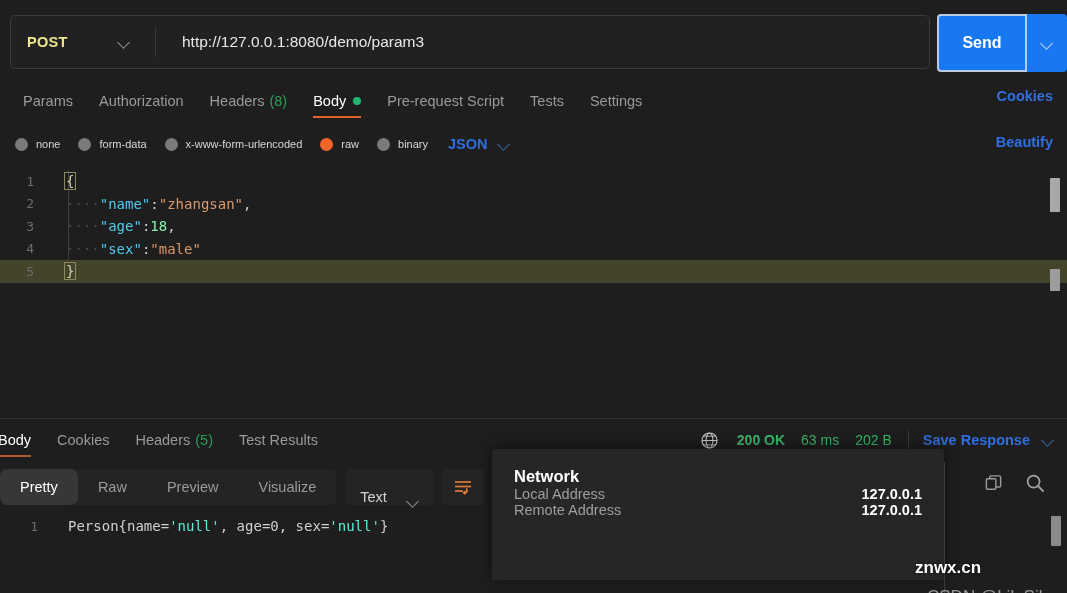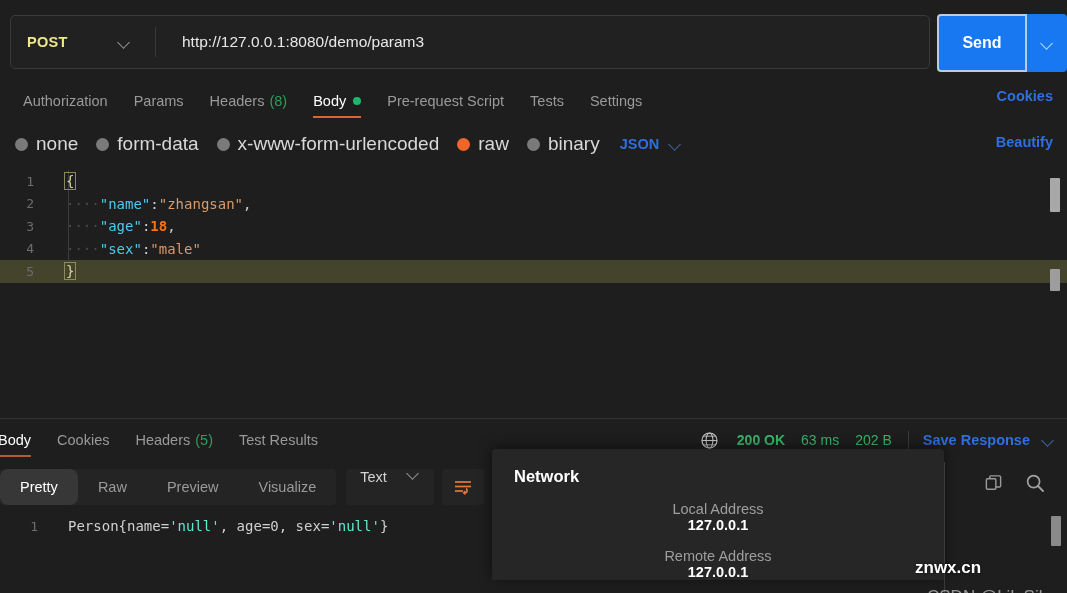--- a/index.html
+++ b/index.html
@@ -89,21 +89,21 @@
     color: #2f6fe0; font-size: 14.5px; font-weight: bold; cursor: pointer;
   }
 
   
   .body-types {
     position: absolute; left: 0; top: 127px; width: 1067px; height: 34px;
     display: flex; align-items: center; padding-left: 15px;
   }
   .bt {
     display: flex; align-items: center; margin-right: 18px; cursor: pointer;
-    color: #d8d8d8; font-size: 19px; white-space: nowrap;
+    color: #d8d8d8; font-size: 11px; white-space: nowrap;
   }
   .radio {
     width: 13px; height: 13px; border-radius: 50%; background: #7a7a7a;
     margin-right: 8px; flex-shrink: 0;
   }
   .radio.on { background: #f0662a; }
   .fmt-sel {
     display: flex; align-items: center; color: #2f6fe0; font-size: 14.5px;
     font-weight: bold; cursor: pointer; margin-left: 2px;
   }
@@ -129,21 +129,21 @@
     width: 48px; text-align: right; padding-right: 14px;
     color: #6d6d6d; font-size: 13px; flex-shrink: 0; user-select: none;
   }
   .code { position: relative; padding-left: 18px; white-space: pre; color: #d4d4d4; }
   .guide {
     position: absolute; left: 68px; top: 0; width: 1px; height: 113px;
     background: #3d3d3d;
   }
   .k { color: #4ec9f0; }
   .s { color: #d99a6c; }
-  .n { color: #f97316; font-weight: bold; }
+  .n { color: #86efac; }
   .p { color: #cfcfcf; }
   .dots { color: #4a4a4a; }
   .brace-box {
     display: inline-block; border: 1px solid #8a8a5a; color: #d6d6a8;
     line-height: 16px; padding: 0 1px; margin-left: -2px;
   }
   .ed-scroll {
     position: absolute; right: 6px; top: 4px; width: 12px; height: 240px;
     background: transparent;
   }
@@ -200,21 +200,21 @@
   .vpill-group {
     display: flex; align-items: center; background: #242424;
     border-radius: 4px; height: 36px; margin-left: 0;
   }
   .vpill {
     height: 36px; padding: 0 20px; display: flex; align-items: center;
     color: #9a9a9a; font-size: 14.5px; cursor: pointer; border-radius: 8px;
   }
   .vpill.active { background: #373737; color: #ffffff; }
   .fmt-box {
-    display: flex; align-items: flex-start; background: #242424; border-radius: 4px;
+    display: flex; align-items: flex-end; background: #242424; border-radius: 4px;
     height: 36px; padding: 0 14px; margin-left: 10px; cursor: pointer;
     color: #d4d4d4; font-size: 14.5px;
   }
   .fmt-box .chev { margin-left: 20px; }
   .wrap-box {
     display: flex; align-items: center; justify-content: center;
     background: #242424; border-radius: 4px; height: 36px; width: 42px;
     margin-left: 8px; cursor: pointer;
   }
   .right-icons {
@@ -243,22 +243,21 @@
   
   .net-pop {
     position: absolute; left: 492px; top: 449px; width: 452px; height: 131px;
     background: #262626; border-radius: 4px 4px 0 0;
     box-shadow: 0 -2px 14px rgba(0,0,0,.5);
     padding: 18px 22px 0 22px; z-index: 40;
   }
   .net-title { color: #ffffff; font-size: 16.5px; font-weight: bold; }
   .net-row {
     display: flex; justify-content: space-between; align-items: center;
-    margin-top: 15px;
-    flex-direction: column;
+    margin-top: 0;
   }
   .net-key { color: #9e9e9e; font-size: 14.5px; }
   .net-val { color: #ffffff; font-size: 14.5px; font-weight: bold; }
 
   
   .wm1 {
     position: absolute; left: 915px; top: 558px; z-index: 60;
     color: #ffffff; font-size: 17px; font-weight: bold;
     font-family: "Liberation Sans", sans-serif;
     text-shadow: 0 0 3px rgba(0,0,0,.6); pointer-events: none; text-align: center;
@@ -289,24 +288,24 @@
   <div class="send-wrap">
     <button class="send-btn">Send</button>
     <button class="send-caret">
       <span class="chev"></span>
     </button>
   </div>
 </div>
 
 <div class="req-tabs">
   <div class="rtab">
+    <span>Params</span>
+  </div>
+  <div class="rtab">
     <span>Authorization</span>
-  </div>
-  <div class="rtab">
-    <span>Params</span>
   </div>
   <div class="rtab">
     <span>Headers</span>
     <span class="badge-count">(8)</span>
   </div>
   <div class="rtab active">
     <span>Body</span>
     <span class="dot-green"></span>
   </div>
   <div class="rtab">

